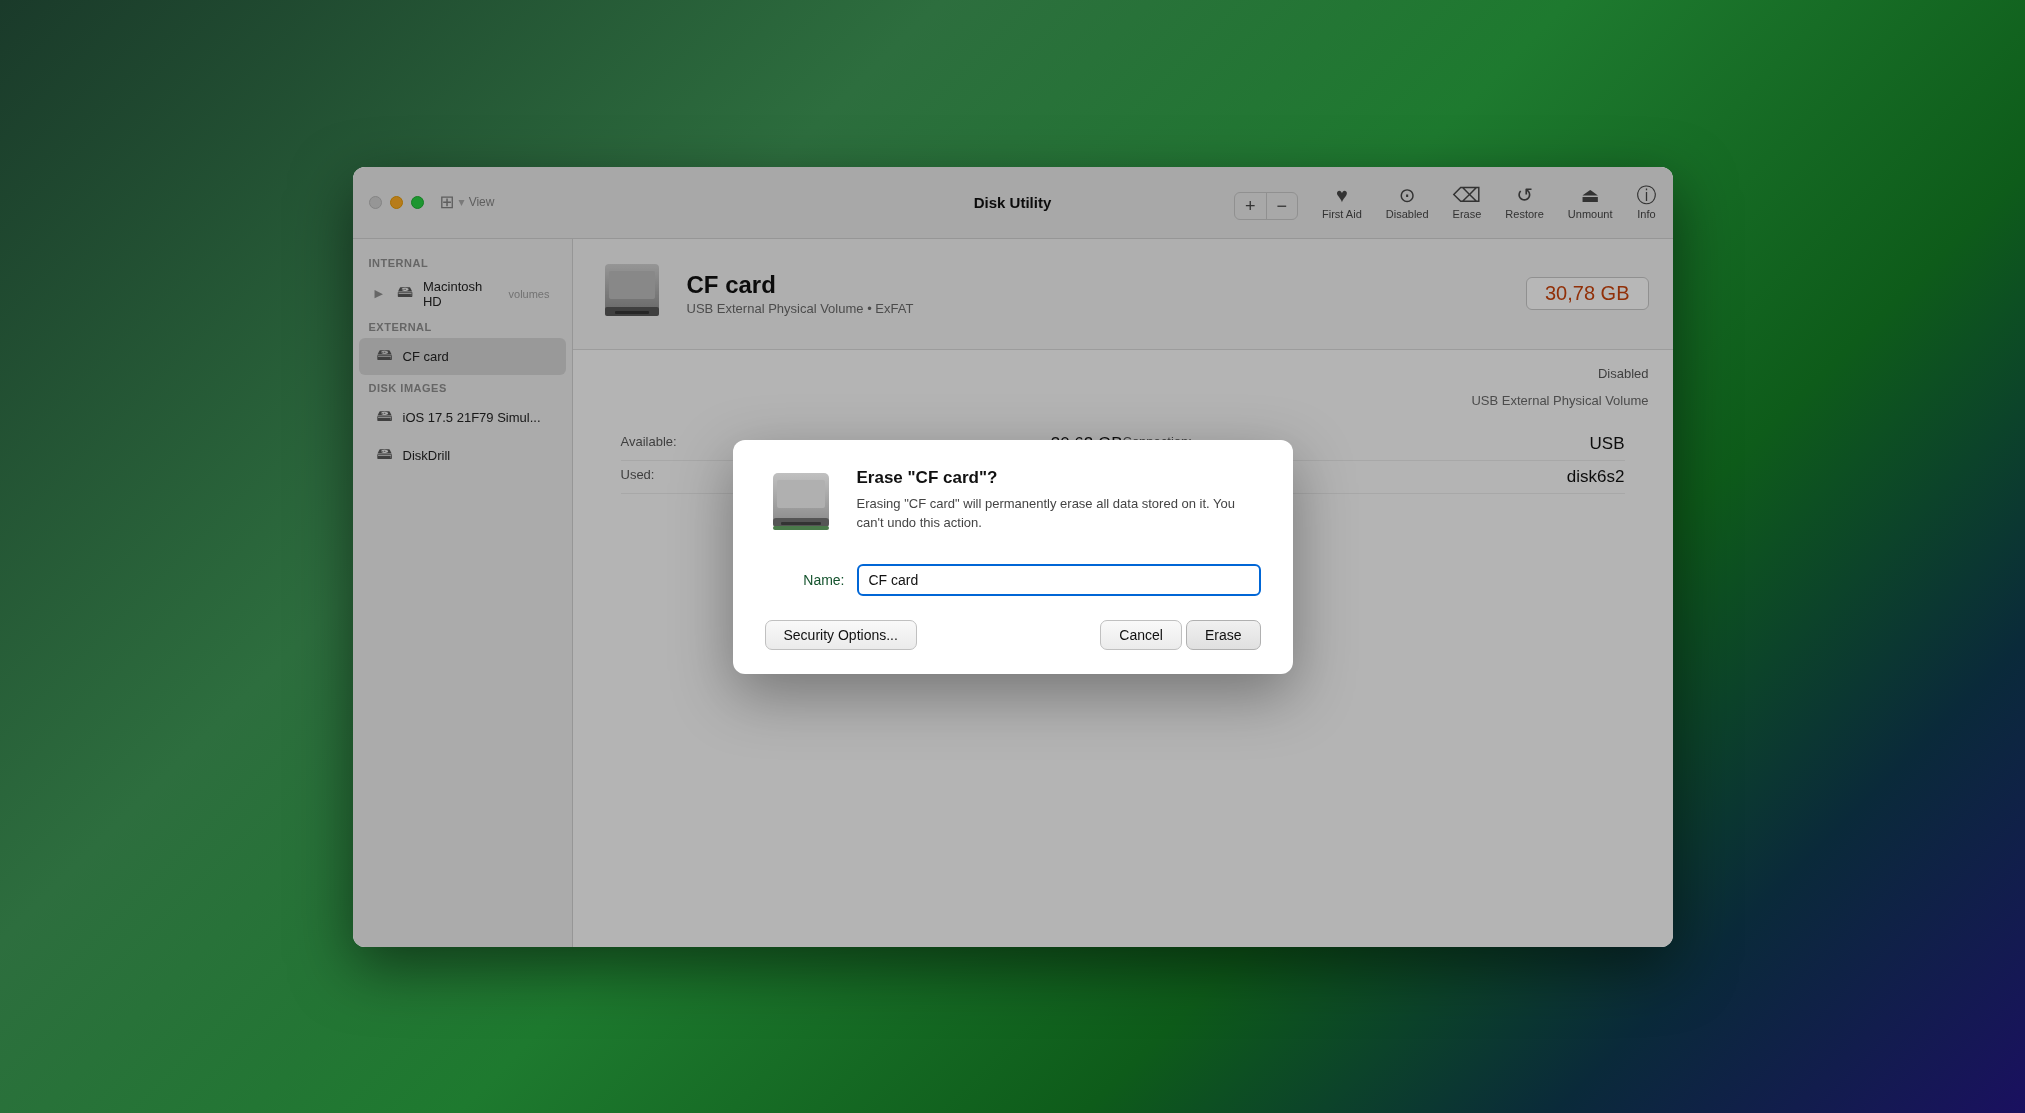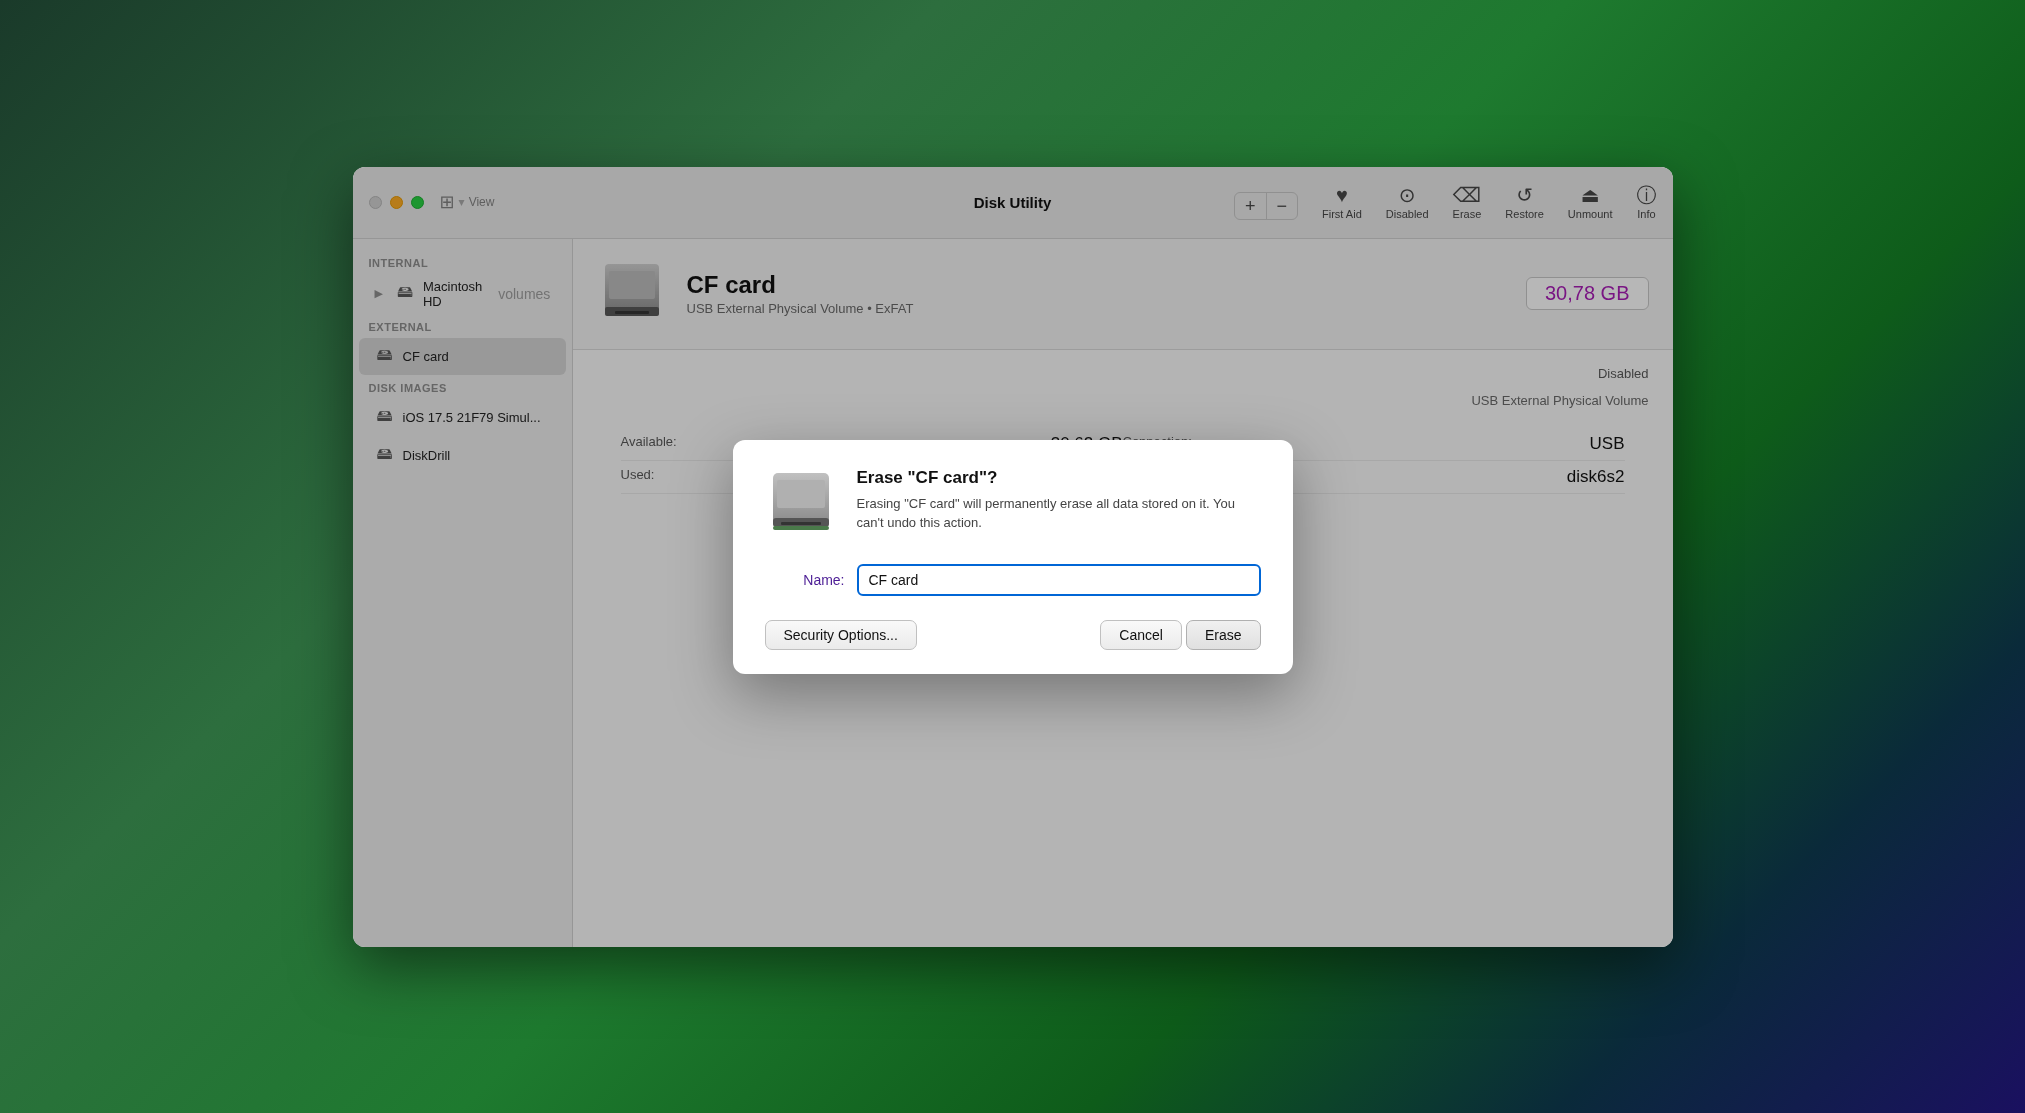--- a/index.html
+++ b/index.html
@@ -88,21 +88,21 @@
       min-width: 20px;
       text-align: center;
     }
 
     .sidebar-item-text {
       font-size: 13px;
       color: #222;
     }
 
     .sidebar-item-sub {
-      font-size: 14px;
+      font-size: 11px;
       color: #999;
       margin-left: 8px;
     }
 
     .sidebar-expand {
       font-size: 11px;
       color: #888;
       margin-right: 4px;
     }
 
@@ -146,21 +146,21 @@
 
     .device-subtitle {
       font-size: 13px;
       color: #666;
       margin-top: 2px;
     }
 
     .device-size {
       font-size: 20px;
       font-weight: 500;
-      color: #a21caf;
+      color: #c2410c;
       border: 1px solid #c0c0c0;
       border-radius: 6px;
       padding: 4px 18px;
       background: #f5f5f5;
     }
 
     .detail-stats {
       display: grid;
       grid-template-columns: 1fr 1fr;
       gap: 0;
@@ -226,21 +226,21 @@
     }
 
     .modal-field-row {
       display: flex;
       align-items: center;
       gap: 12px;
     }
 
     .field-label {
       font-size: 14px;
-      color: #4c1d95;
+      color: #14532d;
       text-align: right;
       width: 80px;
       flex-shrink: 0;
     }
 
     .field-input {
       flex: 1;
       border: 2px solid #0066d6;
       border-radius: 6px;
       padding: 6px 10px;

